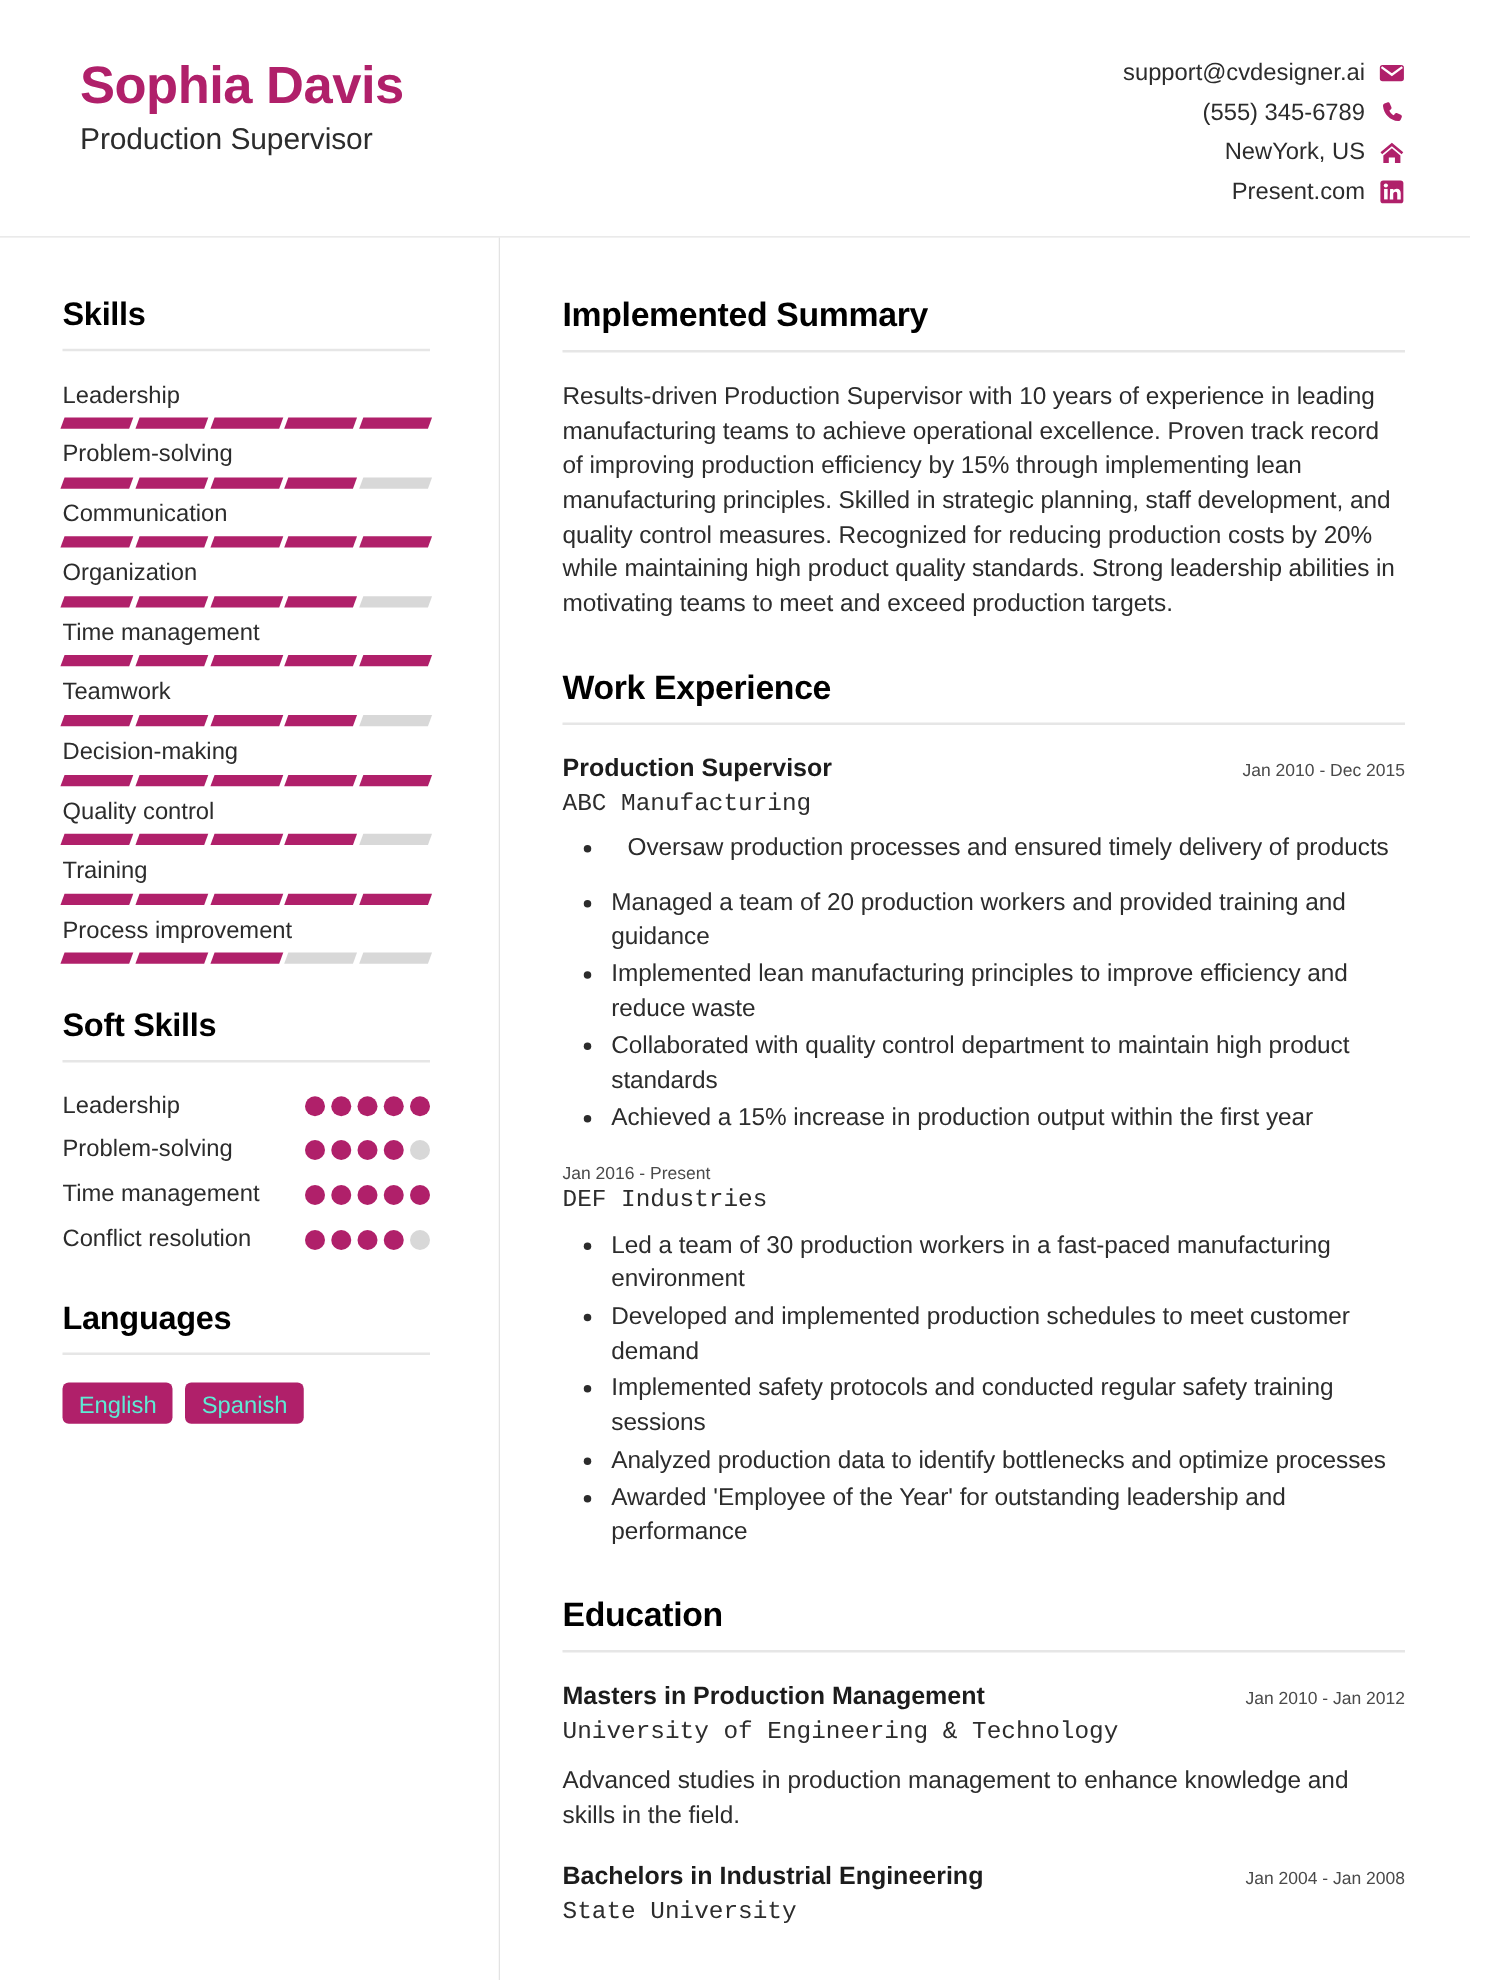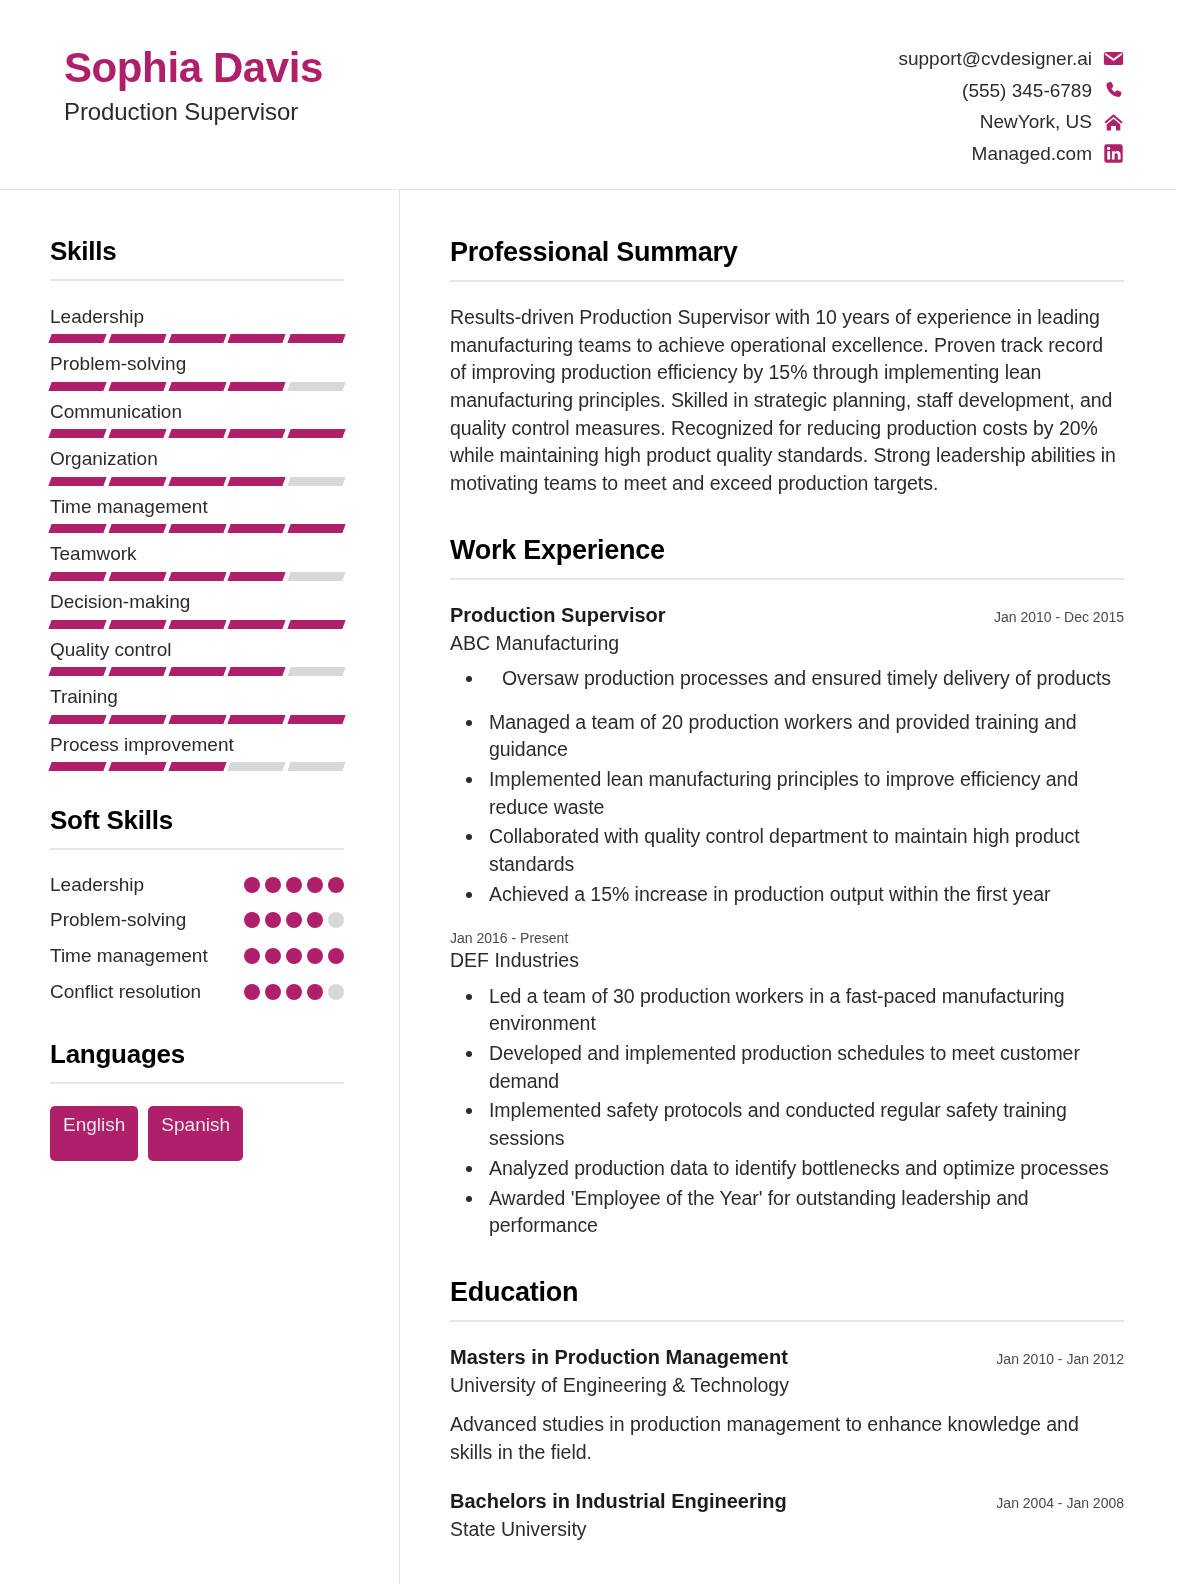--- a/index.html
+++ b/index.html
@@ -168,24 +168,24 @@
     border-radius: 50%;
     background: #d8d8d8;
   }
   .dot.on { background: #b0206a; }
 
   
   .lang-row { display: flex; flex-wrap: wrap; gap: 10px; }
 
   .lang-chip {
     background: #b0206a;
-    color: #e5e5e5;
+    color: #5eead4;
     font-size: 19px;
     line-height: 1;
-    padding: 9px 13px 27px;
+    padding: 9px 13px 5px;
     border-radius: 5px;
     white-space: nowrap;
   }
 
   
   .summary-text {
     font-size: 19.5px;
     line-height: 1.42;
     color: #2c2c2c;
     letter-spacing: -0.05px;
@@ -212,20 +212,21 @@
     color: #4a4a4a;
     white-space: nowrap;
     flex: 0 0 auto;
   }
 
   .entry-org {
     font-size: 19.5px;
     color: #2c2c2c;
     line-height: 1.4;
     margin-top: 1px;
+    font-family: Liberation Mono, monospace;
   }
 
   .entry-desc {
     font-size: 19.5px;
     color: #2c2c2c;
     line-height: 1.42;
     margin-top: 12px;
   }
 
   ul.bullets {
@@ -281,21 +282,21 @@
         <div class="contact-row">
           <span>NewYork, US</span>
           <span class="contact-icon">
             <svg width="21" height="21" viewBox="0 0 24 24">
               <path d="M12 2.6 1.6 11.3l1.5 1.8L12 5.6l8.9 7.5 1.5-1.8z" fill="#b0206a"></path>
               <path d="M12 7.6 4.2 14.2V21h5v-5.1h5.6V21h5v-6.8z" fill="#b0206a"></path>
             </svg>
           </span>
         </div>
         <div class="contact-row">
-          <span>Managed.com</span>
+          <span>Present.com</span>
           <span class="contact-icon">
             <svg width="21" height="21" viewBox="0 0 24 24">
               <rect x="1.5" y="1.5" width="21" height="21" rx="2.6" fill="#b0206a"></rect>
               <rect x="4.9" y="9.3" width="3.2" height="9.6" fill="#fff"></rect>
               <circle cx="6.5" cy="6.2" r="1.9" fill="#fff"></circle>
               <path d="M10.4 9.3h3.05v1.33c.5-.82 1.5-1.6 3.05-1.6 2.3 0 3.6 1.45 3.6 4.3v5.57h-3.2v-5.0c0-1.3-.5-2.1-1.65-2.1-1.0 0-1.65.68-1.9 1.35-.1.24-.1.57-.1.9v4.85h-3.2z" fill="#fff"></path>
             </svg>
           </span>
         </div>
       </div>
@@ -466,21 +467,21 @@
             <span class="lang-chip">English</span>
             <span class="lang-chip">Spanish</span>
           </div>
       </section>
 
     </aside>
 
     <main class="maincol">
 
       <section>
-        <div class="section-title">Professional Summary</div>
+        <div class="section-title">Implemented Summary</div>
         <div class="section-rule"></div>
         <p class="summary-text">Results-driven Production Supervisor with 10 years of experience in leading manufacturing teams to achieve operational excellence. Proven track record of improving production efficiency by 15% through implementing lean manufacturing principles. Skilled in strategic planning, staff development, and quality control measures. Recognized for reducing production costs by 20% while maintaining high product quality standards. Strong leadership abilities in motivating teams to meet and exceed production targets.</p>
       </section>
 
       <section id="work-section">
         <div class="section-title">Work Experience</div>
         <div class="section-rule"></div>
         <div id="work-list">
             <div class="entry exp-entry">
               <div class="entry-head">

